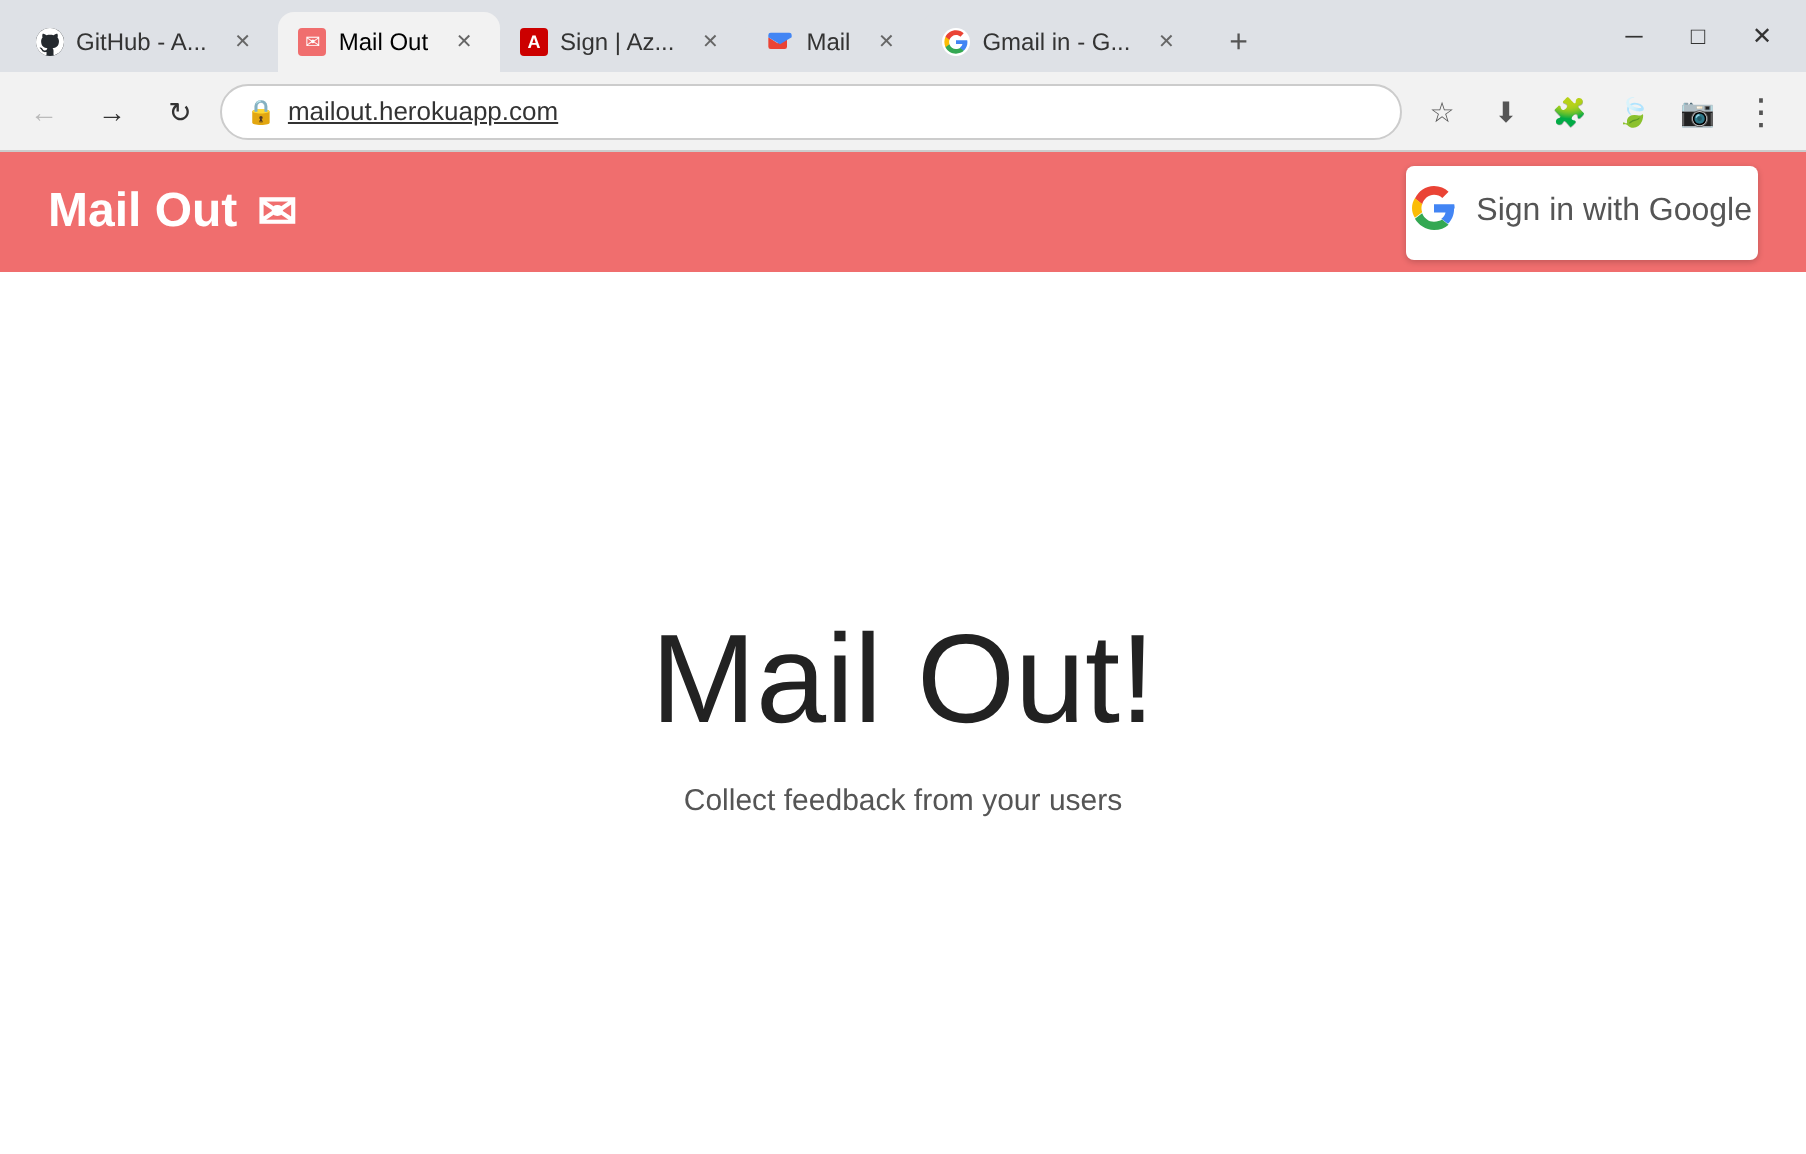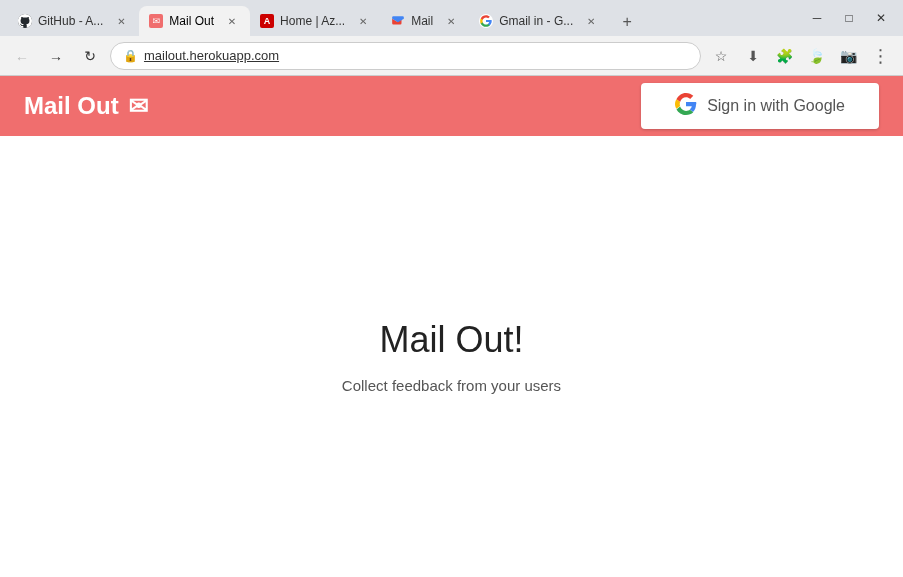--- a/index.html
+++ b/index.html
@@ -72,30 +72,30 @@
       background: #f06e6e; display: flex; align-items: center;
       justify-content: space-between; padding: 0 24px; height: 60px;
     }
     .app-title {
       color: #fff; font-size: 24px; font-weight: bold;
       display: flex; align-items: center; gap: 10px;
     }
     .sign-in-btn {
       background: #fff; border: none; border-radius: 4px;
       display: flex; align-items: center; gap: 10px;
-      padding: 10px 34px; font-size: 16px; cursor: pointer;
+      padding: 10px 3px; font-size: 16px; cursor: pointer;
       box-shadow: 0 1px 3px rgba(0,0,0,0.2); color: #555;
     }
 
     
     .main-content {
       flex: 1; display: flex; flex-direction: column;
       align-items: center; justify-content: center; gap: 16px;
     }
-    .hero-title { font-size: 36px; font-weight: 300; color: #222; }
+    .hero-title { font-size: 63px; font-weight: 300; color: #222; }
     .hero-subtitle { font-size: 15px; color: #555; }
 
     
     .favicon-github { background: #24292e; border-radius: 50%; }
   </style>
 </head>
 <body>
 
 <div class="browser-frame">
 
@@ -117,21 +117,21 @@
           <span style="color:#fff;font-size:9px;">✉</span>
         </div>
         <span class="tab-label">Mail Out</span>
         <span class="tab-close">✕</span>
       </div>
 
       <div class="tab">
         <div class="tab-icon" style="background:#c00;border-radius:2px;display:flex;align-items:center;justify-content:center;">
           <span style="color:#fff;font-size:9px;font-weight:bold;">A</span>
         </div>
-        <span class="tab-label">Home | Az...</span>
+        <span class="tab-label">Sign | Az...</span>
         <span class="tab-close">✕</span>
       </div>
 
       <div class="tab">
         <div class="tab-icon" style="display:flex;align-items:center;justify-content:center;">
           <svg width="14" height="14" viewBox="0 0 24 24">
               <path fill="#EA4335" d="M6 18H4a2 2 0 01-2-2V8l8 5 8-5v8a2 2 0 01-2 2h-2"></path>
               <path fill="#4285F4" d="M2 8l10 6 10-6V6a2 2 0 00-2-2H4a2 2 0 00-2 2v2z"></path>
             </svg>
         </div>

